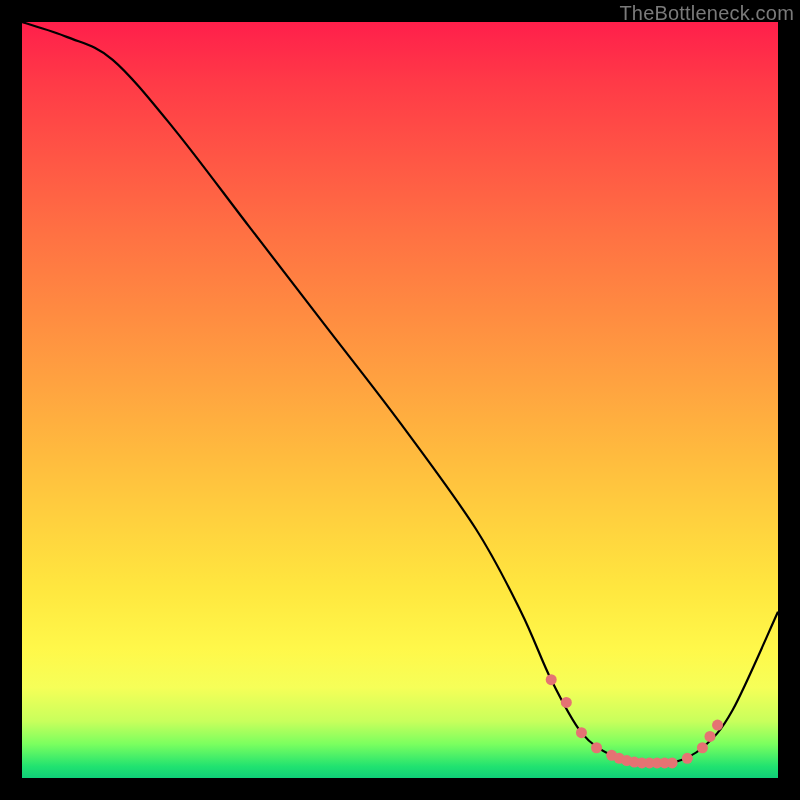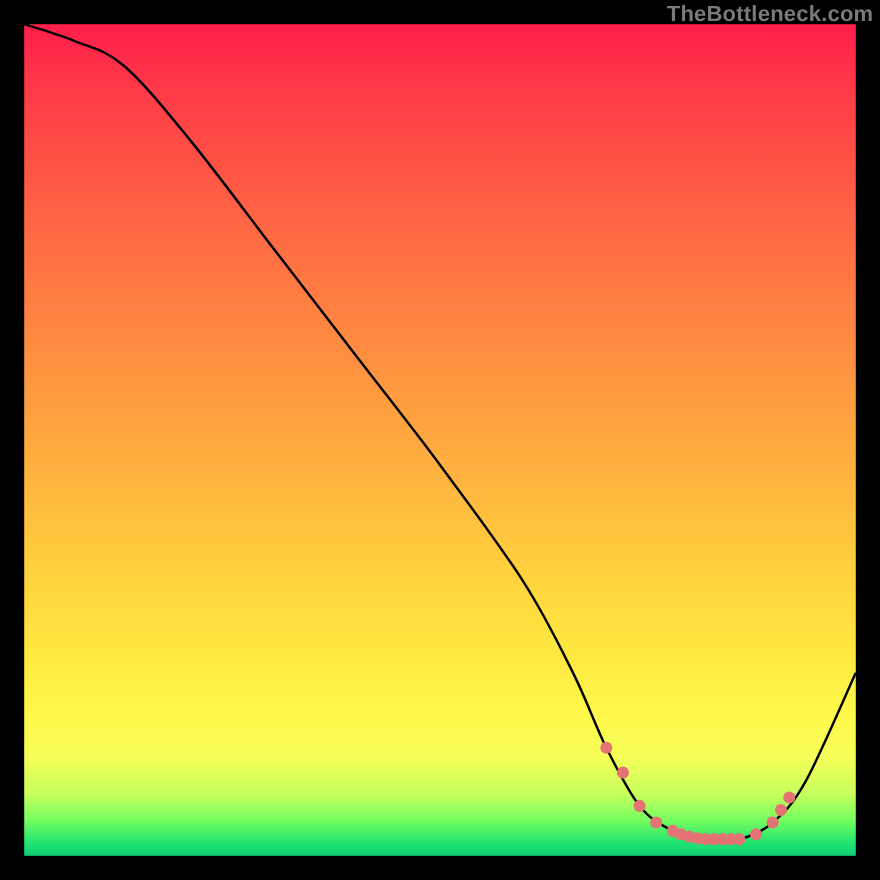--- a/index.html
+++ b/index.html
@@ -43,21 +43,21 @@
       #20e270 98.5%,
       #0fcf78 100%
     );
   }
   .watermark {
     position: absolute;
     top: 2px;
     right: 6px;
     color: #7a7a7a;
     font-size: 20px;
-    font-weight: 700;
+    font-weight: 400;
     letter-spacing: 0.2px;
   }
   svg.curve {
     position: absolute;
     left: 0;
     top: 0;
     width: 756px;
     height: 756px;
     overflow: visible;
   }

